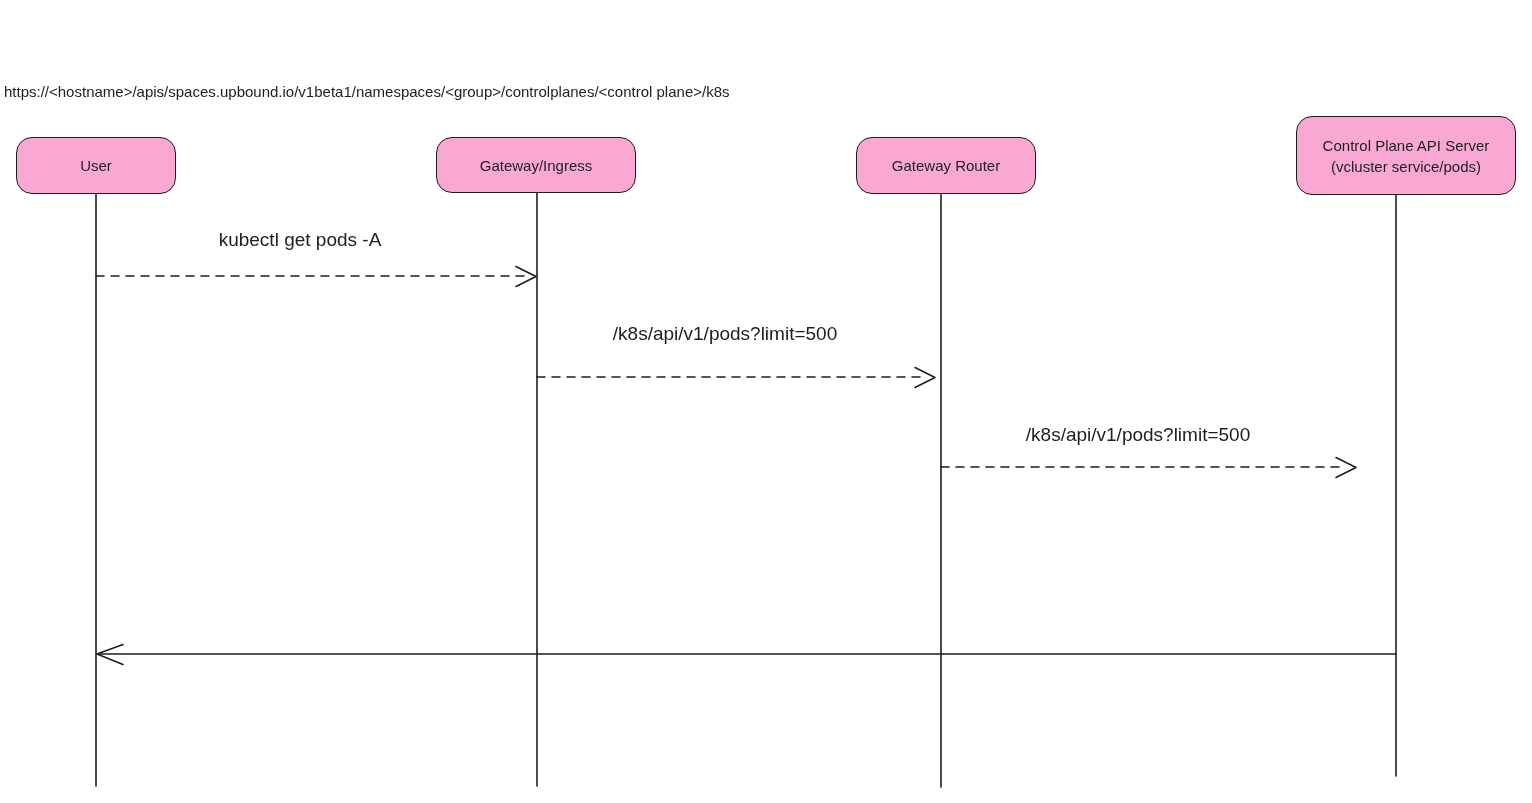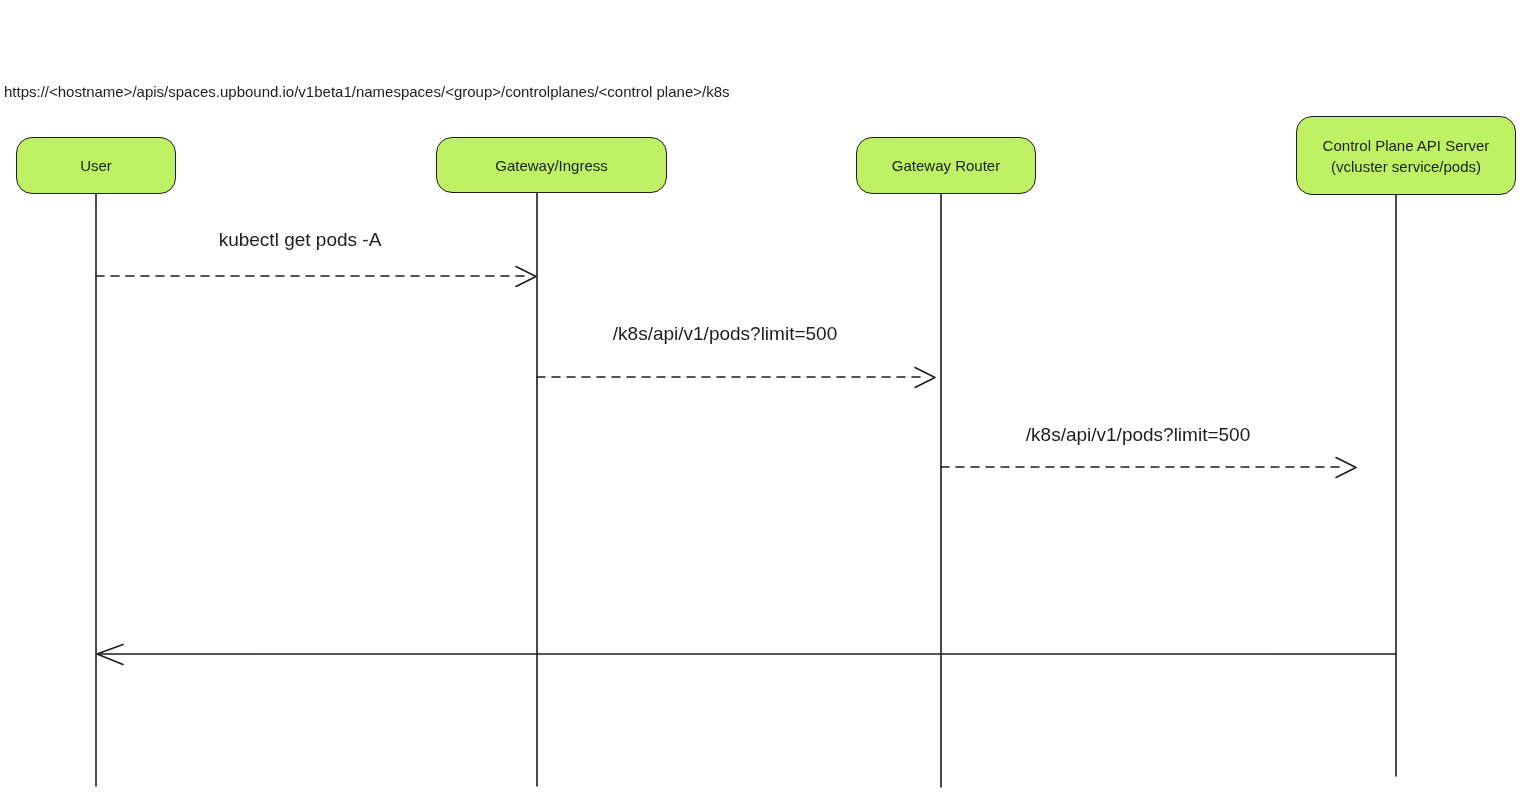--- a/index.html
+++ b/index.html
@@ -39,32 +39,32 @@
     stroke-linecap: round;
     stroke-linejoin: round;
   }
   .dashed { stroke-dasharray: 8 7; }
 
   .actor {
     position: absolute;
     box-sizing: border-box;
     border: 1.6px solid #1e1e1e;
     border-radius: 16px;
-    background: #bef264;
+    background: #f9a8d4;
     display: flex;
     align-items: center;
     justify-content: center;
     text-align: center;
     font-size: 15px;
     line-height: 21px;
     white-space: pre-line;
     color: #1e1e1e;
   }
   .actor-user           { left: 16px;   top: 137px; width: 160px; height: 57px; text-align: center; }
-  .actor-gateway        { left: 436px;  top: 137px; width: 231px; height: 56px; }
+  .actor-gateway        { left: 436px;  top: 137px; width: 200px; height: 56px; }
   .actor-spaces-router  { left: 856px;  top: 137px; width: 180px; height: 57px; }
   .actor-control-plane  { left: 1296px; top: 116px; width: 220px; height: 79px; }
 
   .msg-label {
     position: absolute;
     width: 320px;
     text-align: center;
     font-size: 19px;
     line-height: 20px;
     white-space: nowrap;

